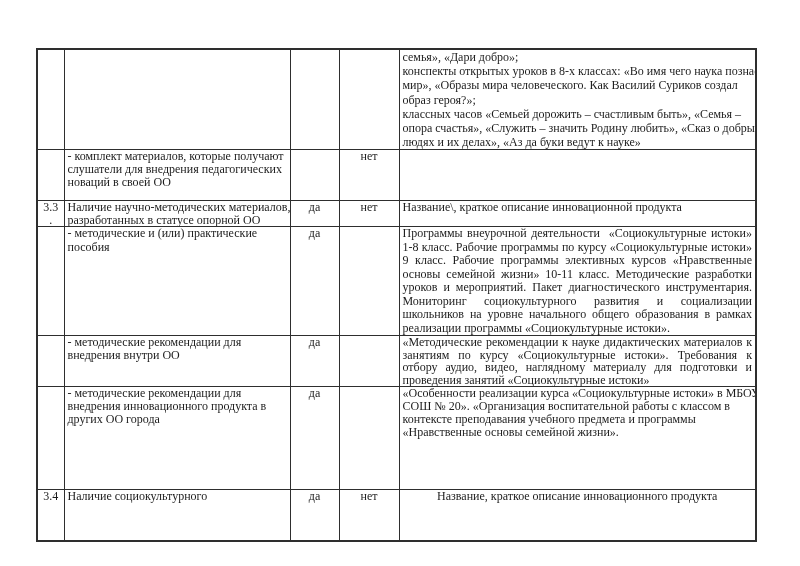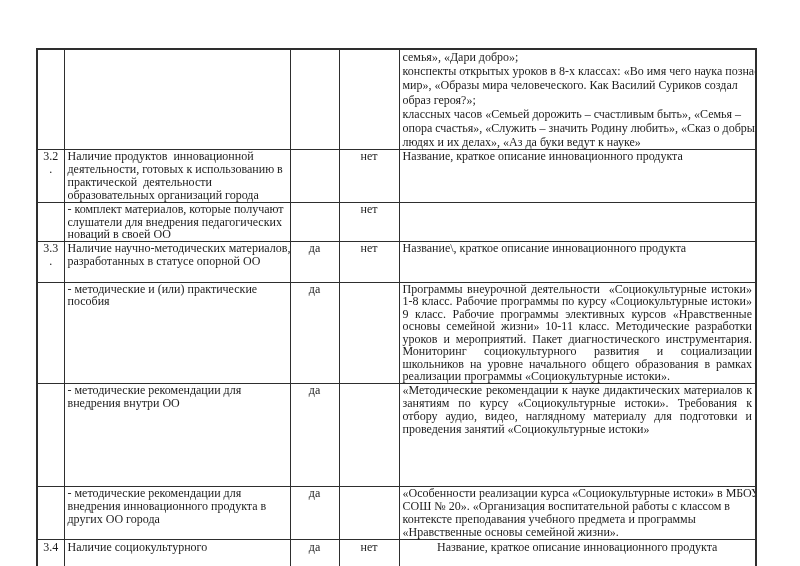--- a/index.html
+++ b/index.html
@@ -58,47 +58,36 @@
           <td class="c-yn"></td>
           <td class="pre">семья», «Дари добро»;
 конспекты открытых уроков в 8-х классах: «Во имя чего наука познает
 мир», «Образы мира человеческого. Как Василий Суриков создал
 образ героя?»;
 классных часов «Семьей дорожить – счастливым быть», «Семья –
 опора счастья», «Служить – значить Родину любить», «Сказ о добрых
 людях и их делах», «Аз да буки ведут к науке»</td>
         </tr>
         <tr>
-          <td class="c-num">3.2
-.</td>
-          <td class="c-crit">Наличие продуктов  инновационной
-деятельности, готовых к использованию в
-практической  деятельности
-образовательных организаций города</td>
-          <td class="c-yn"></td>
-          <td class="c-yn">нет</td>
-          <td class="pre">Название, краткое описание инновационного продукта</td>
-        </tr>
-        <tr>
           <td class="c-num"></td>
           <td class="c-crit">- комплект материалов, которые получают
 слушатели для внедрения педагогических
 новаций в своей ОО</td>
           <td class="c-yn"></td>
           <td class="c-yn">нет</td>
           <td class="pre"></td>
         </tr>
         <tr>
           <td class="c-num">3.3
 .</td>
           <td class="c-crit">Наличие научно-методических материалов,
 разработанных в статусе опорной ОО</td>
           <td class="c-yn">да</td>
           <td class="c-yn">нет</td>
-          <td class="pre">Название\, краткое описание инновационного продукта</td>
+          <td class="pre">Название\, краткое описание инновационной продукта</td>
         </tr>
         <tr>
           <td class="c-num"></td>
           <td class="c-crit">- методические и (или) практические
 пособия</td>
           <td class="c-yn">да</td>
           <td class="c-yn"></td>
           <td class="just">Программы внеурочной деятельности&nbsp; «Социокультурные истоки» 1-8 класс. Рабочие программы по курсу «Социокультурные истоки» 9 класс. Рабочие программы элективных курсов «Нравственные основы семейной жизни» 10-11 класс. Методические разработки уроков и мероприятий. Пакет диагностического инструментария. Мониторинг социокультурного развития и социализации школьников на уровне начального общего образования в рамках реализации программы «Социокультурные истоки».</td>
         </tr>
         <tr>

